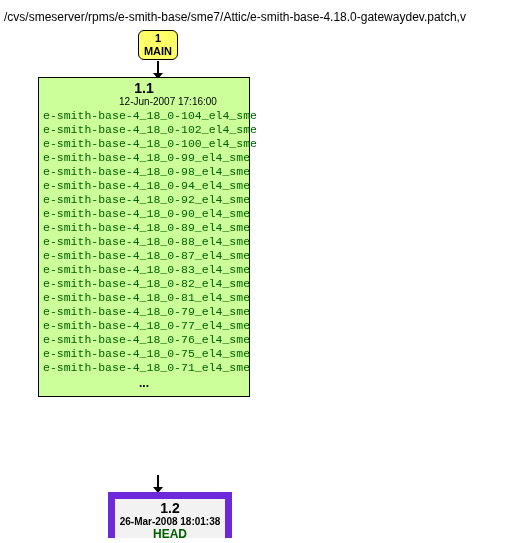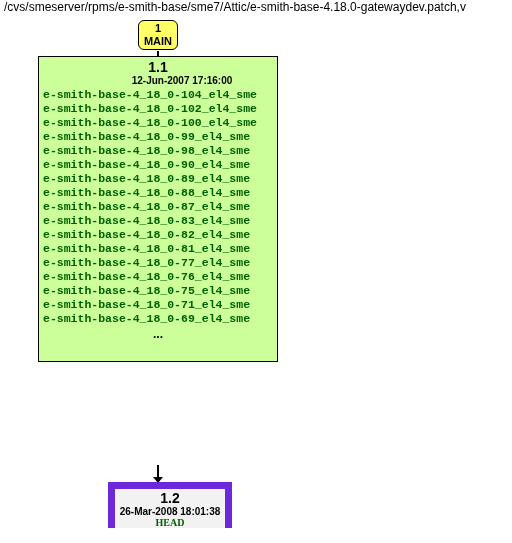--- a/index.html
+++ b/index.html
@@ -5,21 +5,21 @@
   html, body {
     margin: 0;
     padding: 0;
     background: #ffffff;
     font-family: "Helvetica", "Arial", sans-serif;
     font-size: 11px;
     color: #000000;
     width: 512px;
   }
   .header {
-    padding: 0 4px 2px 4px;
+    padding: 10px 4px 2px 4px;
     font-size: 12px;
   }
   .header .path {
     word-break: break-all;
   }
   .canvas {
     position: relative;
     width: 512px;
     height: 512px;
   }
@@ -53,47 +53,47 @@
     bottom: -6px;
     left: -4px;
     width: 0; height: 0;
     border-left: 5px solid transparent;
     border-right: 5px solid transparent;
     border-top: 6px solid #000000;
   }
   .big-box {
     position: absolute;
     left: 38px;
-    top: 40px;
-    width: 240px;
+    top: 51px;
+    width: 212px;
     background: #ccff99;
     border: 1px solid #000000;
     box-sizing: border-box;
-    padding: 0 0 20px 0;
+    padding: 0 0 6px 0;
   }
   .big-box .ver {
     text-align: center;
     font-weight: bold;
     font-size: 14px;
     padding-top: 2px;
   }
   .big-box .date {
     text-align: center;
     font-size: 10px;
-    font-weight: bold;
+    font-weight: normal;
     padding-bottom: 2px;
     margin-left: 48px;
   }
   .tag-list {
     padding: 0 4px;
   }
   .tag {
     color: #006000;
     font-family: "Courier New", monospace;
-    font-weight: bold;
+    font-weight: normal;
     font-size: 11.5px;
     line-height: 14px;
     white-space: nowrap;
   }
   .ellipsis {
     text-align: center;
     font-weight: bold;
     font-size: 12px;
     line-height: 14px;
     padding-top: 1px;
@@ -130,23 +130,23 @@
   .head-box .ver {
     font-weight: bold;
     font-size: 14px;
   }
   .head-box .date {
     font-size: 10px;
     font-weight: bold;
   }
   .head-box .head {
     color: #006000;
-    font-family: Liberation Serif, serif;
+    font-family: Liberation Sans, sans-serif;
     font-weight: bold;
-    font-size: 10px;
+    font-size: 12px;
   }
 </style>
 </head>
 <body>
 
 <div class="header">
   <div class="path">/cvs/smeserver/rpms/e-smith-base/sme7/Attic/e-smith-base-4.18.0-gatewaydev.patch,v</div>
 </div>
 
 <div class="canvas">
@@ -160,32 +160,34 @@
 
   <div class="big-box">
     <div class="ver">1.1</div>
     <div class="date">12-Jun-2007 17:16:00</div>
     <div class="tag-list">
       <div class="tag">e-smith-base-4_18_0-104_el4_sme</div>
       <div class="tag">e-smith-base-4_18_0-102_el4_sme</div>
       <div class="tag">e-smith-base-4_18_0-100_el4_sme</div>
       <div class="tag">e-smith-base-4_18_0-99_el4_sme</div>
       <div class="tag">e-smith-base-4_18_0-98_el4_sme</div>
+      <div class="tag">e-smith-base-4_18_0-94_el4_sme</div>
+      <div class="tag">e-smith-base-4_18_0-92_el4_sme</div>
       <div class="tag">e-smith-base-4_18_0-90_el4_sme</div>
       <div class="tag">e-smith-base-4_18_0-89_el4_sme</div>
       <div class="tag">e-smith-base-4_18_0-88_el4_sme</div>
       <div class="tag">e-smith-base-4_18_0-87_el4_sme</div>
       <div class="tag">e-smith-base-4_18_0-83_el4_sme</div>
       <div class="tag">e-smith-base-4_18_0-82_el4_sme</div>
       <div class="tag">e-smith-base-4_18_0-81_el4_sme</div>
+      <div class="tag">e-smith-base-4_18_0-79_el4_sme</div>
       <div class="tag">e-smith-base-4_18_0-77_el4_sme</div>
       <div class="tag">e-smith-base-4_18_0-76_el4_sme</div>
       <div class="tag">e-smith-base-4_18_0-75_el4_sme</div>
       <div class="tag">e-smith-base-4_18_0-71_el4_sme</div>
-      <div class="tag">e-smith-base-4_18_0-69_el4_sme</div>
     </div>
     <div class="ellipsis">...</div>
   </div>
 
   <div class="connector2"></div>
 
   <div class="head-box">
     <div class="ver">1.2</div>
     <div class="date">26-Mar-2008 18:01:38</div>
     <div class="head">HEAD</div>

